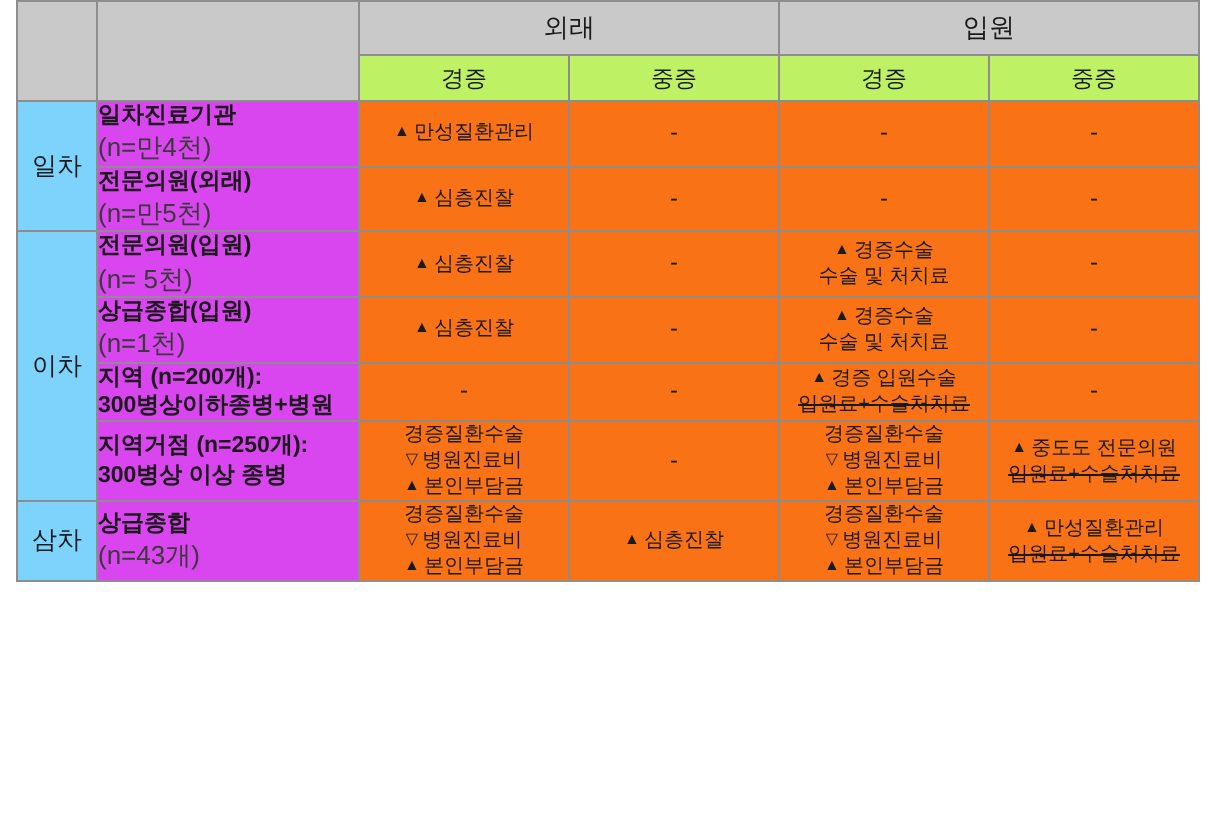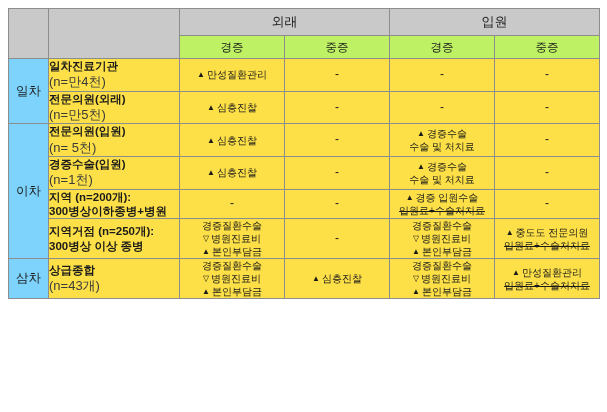--- a/index.html
+++ b/index.html
@@ -12,21 +12,21 @@
     background: #ffffff;
     font-family: "Liberation Sans", sans-serif;
     color: #1a1a1a;
     overflow: hidden;
   }
   .sheet {
     position: relative;
     width: 607px;
     height: 332px;
     box-sizing: border-box;
-    padding: 8px 8px 0 8px;
+    padding: 0 8px 0 8px;
   }
   table.matrix {
     border-collapse: collapse;
     width: 591px;
     table-layout: fixed;
   }
   table.matrix td, table.matrix th {
     border: 1px solid #8d8d8d;
     padding: 0;
     vertical-align: middle;
@@ -53,21 +53,21 @@
   }
   .tier-cell {
     background: #7dd3fc;
     text-align: center;
     font-size: 12.5px;
     font-weight: bold;
     color: #1a1a1a;
     width: 40px;
   }
   .label-cell {
-    background: #fde047;
+    background: #d946ef;
     padding: 4px 6px 4px 8px;
     font-size: 11.5px;
     line-height: 1.25;
     color: #1a1a1a;
     margin-left: 9px;
   }
   .label-cell .ttl {
     font-weight: bold;
     font-size: 11.5px;
     display: block;
@@ -75,21 +75,21 @@
   .label-cell .sub {
     font-size: 13px;
     color: #3a3a3a;
     display: block;
     margin-top: 1px;
   }
   .label-cell.twoline .ttl {
     font-weight: bold;
   }
   .cell {
-    background: #fde047;
+    background: #f97316;
     text-align: center;
     font-size: 10px;
     line-height: 1.3;
     padding: 4px 2px;
     color: #1a1a1a;
   }
   .cell .line {
     display: block;
     white-space: nowrap;
   }
@@ -206,21 +206,21 @@
           <span class="line"><span class="mark">▲</span><span>경증수술</span></span>
           <span class="line">수술 및 처치료</span>
         </td>
         <td class="cell">
           <span class="line dash">-</span>
         </td>
       </tr>
 
       <tr>
         <td class="label-cell">
-          <span class="ttl">경증수술(입원)</span>
+          <span class="ttl">상급종합(입원)</span>
           <span class="sub">(n=1천)</span>
         </td>
         <td class="cell">
           <span class="line"><span class="mark">▲</span><span>심층진찰</span></span>
         </td>
         <td class="cell">
           <span class="line dash">-</span>
         </td>
         <td class="cell">
           <span class="line"><span class="mark">▲</span><span>경증수술</span></span>

